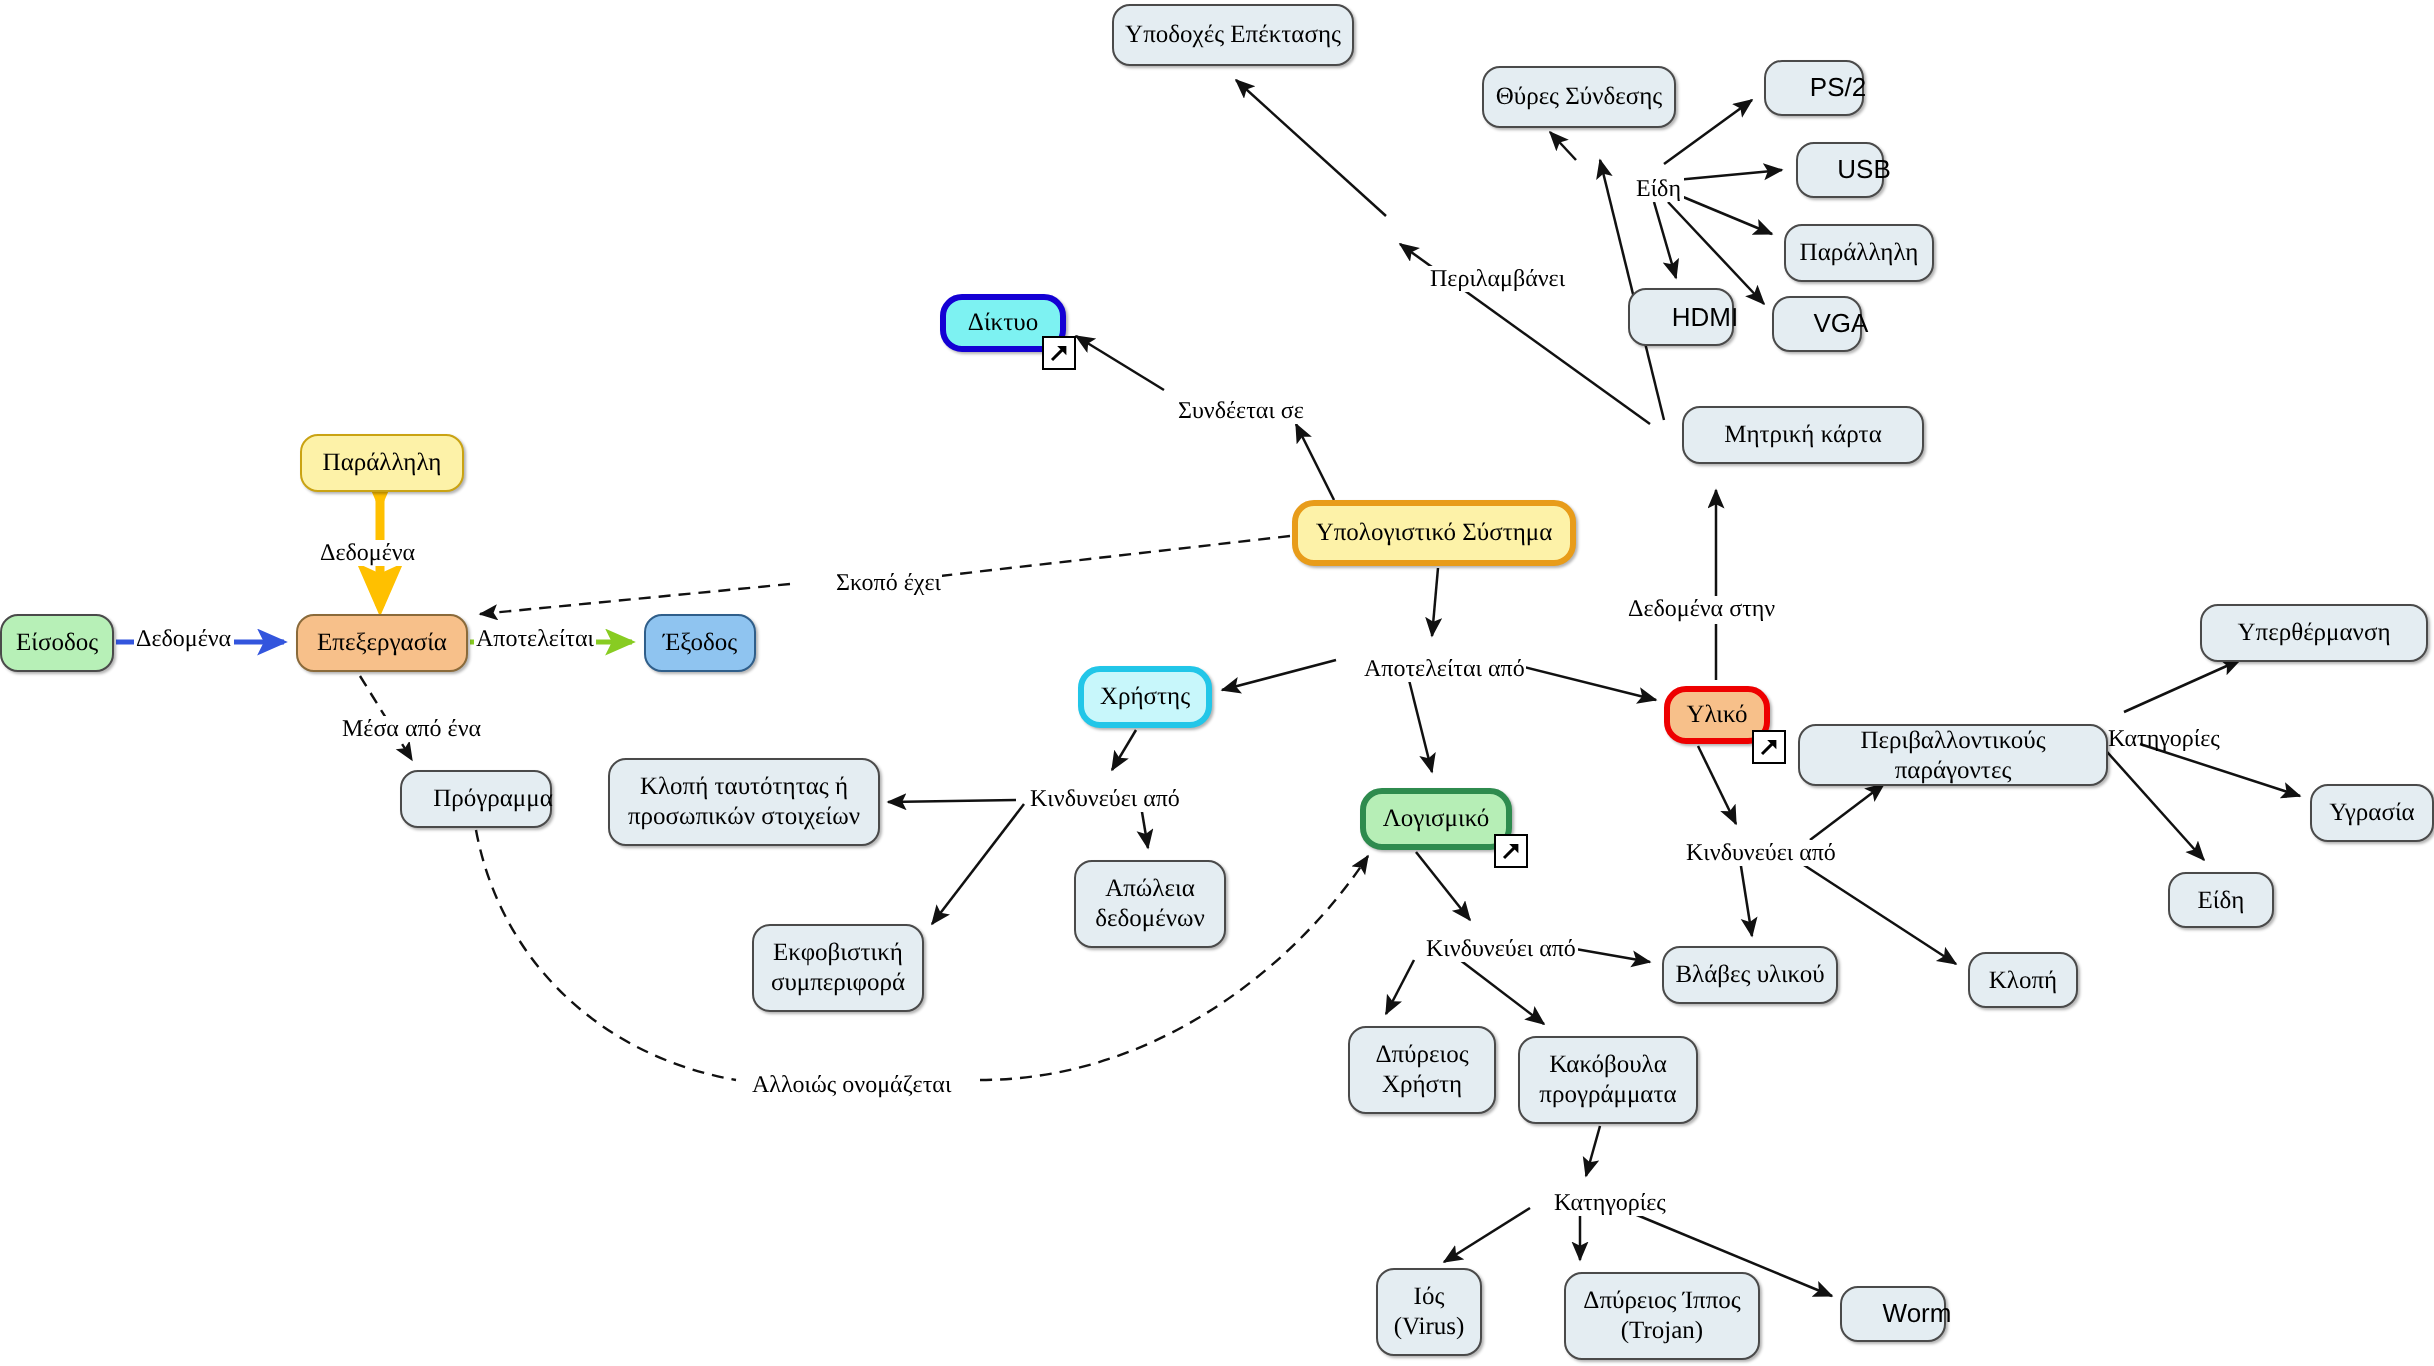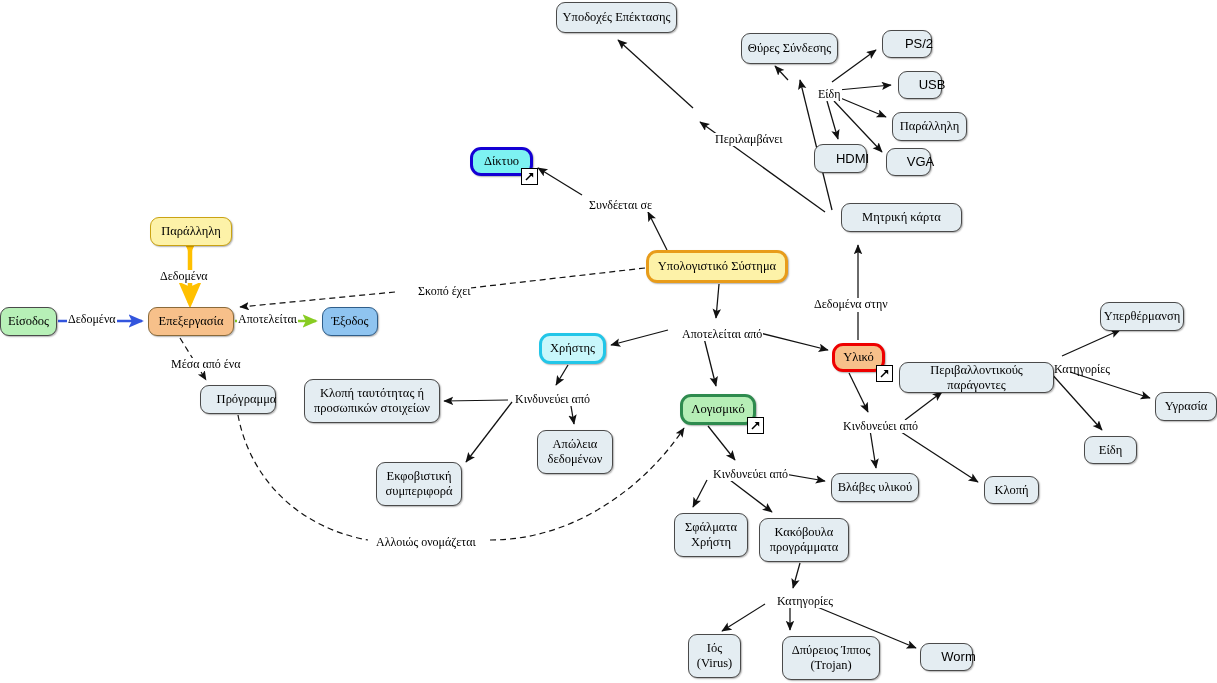--- a/index.html
+++ b/index.html
@@ -211,21 +211,21 @@
 προσωπικών στοιχείων</div>
 
   <div class="node" style="left:537px;top:430px;width:76px;height:44px;">Απώλεια
 δεδομένων</div>
 
   <div class="node" style="left:376px;top:462px;width:86px;height:44px;">Εκφοβιστική
 συμπεριφορά</div>
 
   <div class="node hi" style="left:680px;top:394px;width:76px;height:31px;background:#b6eeb6;border-color:#2e8b4e;">Λογισμικό</div>
 
-  <div class="node" style="left:674px;top:513px;width:74px;height:44px;">Σφάλματα
+  <div class="node" style="left:674px;top:513px;width:74px;height:44px;">Δπύρειος
 Χρήστη</div>
 
   <div class="node" style="left:759px;top:518px;width:90px;height:44px;">Κακόβουλα
 προγράμματα</div>
 
   <div class="node" style="left:688px;top:634px;width:53px;height:44px;">Ιός
 (Virus)</div>
 
   <div class="node" style="left:782px;top:636px;width:98px;height:44px;">Δπύρειος Ίππος
 (Trojan)</div>
@@ -233,21 +233,21 @@
   <div class="node sans" style="left:920px;top:643px;width:53px;height:28px;font-size:13px;">Worm</div>
 
   <div class="node hi" style="left:832px;top:343px;width:53px;height:29px;background:#f7c08a;border-color:#ee0000;">Υλικό</div>
 
   <div class="node" style="left:899px;top:362px;width:155px;height:31px;">Περιβαλλοντικούς παράγοντες</div>
 
   <div class="node" style="left:831px;top:473px;width:88px;height:29px;">Βλάβες υλικού</div>
 
   <div class="node" style="left:984px;top:476px;width:55px;height:28px;">Κλοπή</div>
 
-  <div class="node" style="left:1100px;top:302px;width:84px;height:29px;">Υπερθέρμανση</div>
+  <div class="node" style="left:1100px;top:302px;width:114px;height:29px;">Υπερθέρμανση</div>
 
   <div class="node" style="left:1155px;top:392px;width:62px;height:29px;">Υγρασία</div>
 
   <div class="node" style="left:1084px;top:436px;width:53px;height:28px;">Είδη</div>
 
   <div class="edge-label" style="left:714px;top:133px;">Περιλαμβάνει</div>
   <div class="edge-label" style="left:817px;top:88px;">Είδη</div>
   <div class="edge-label" style="left:588px;top:199px;">Συνδέεται σε</div>
   <div class="edge-label" style="left:417px;top:285px;">Σκοπό έχει</div>
   <div class="edge-label" style="left:159px;top:270px;">Δεδομένα</div>

